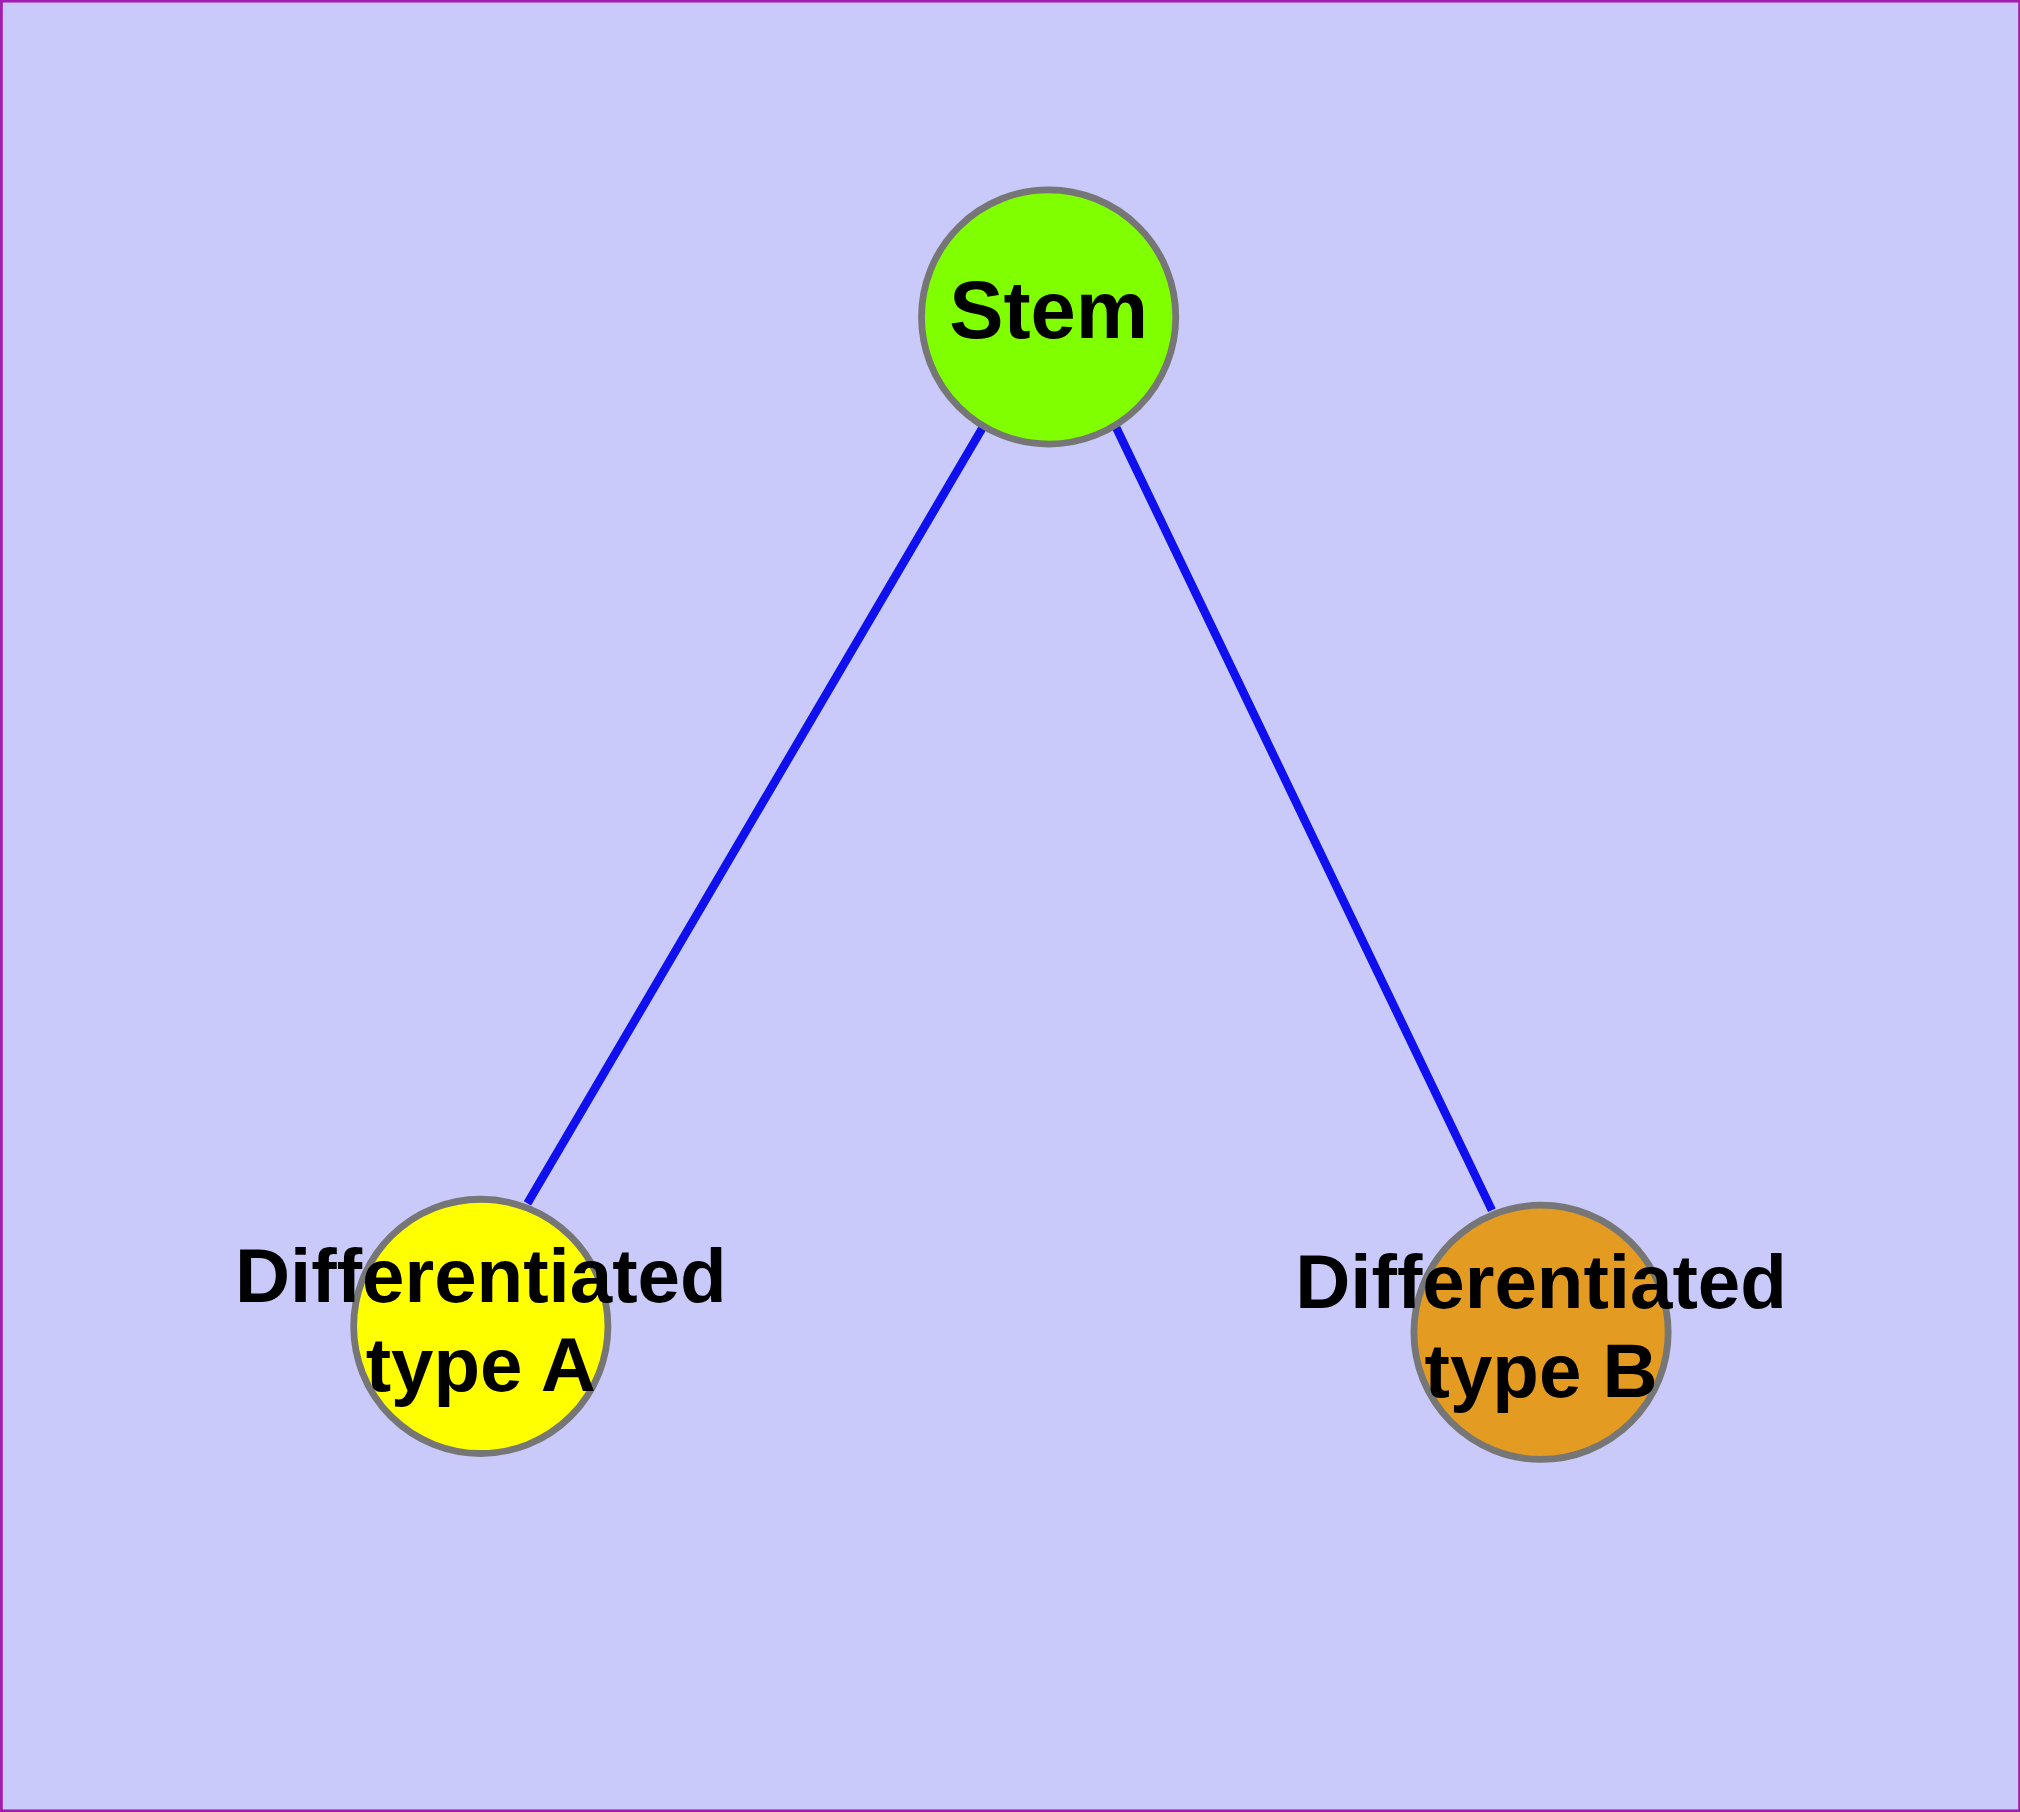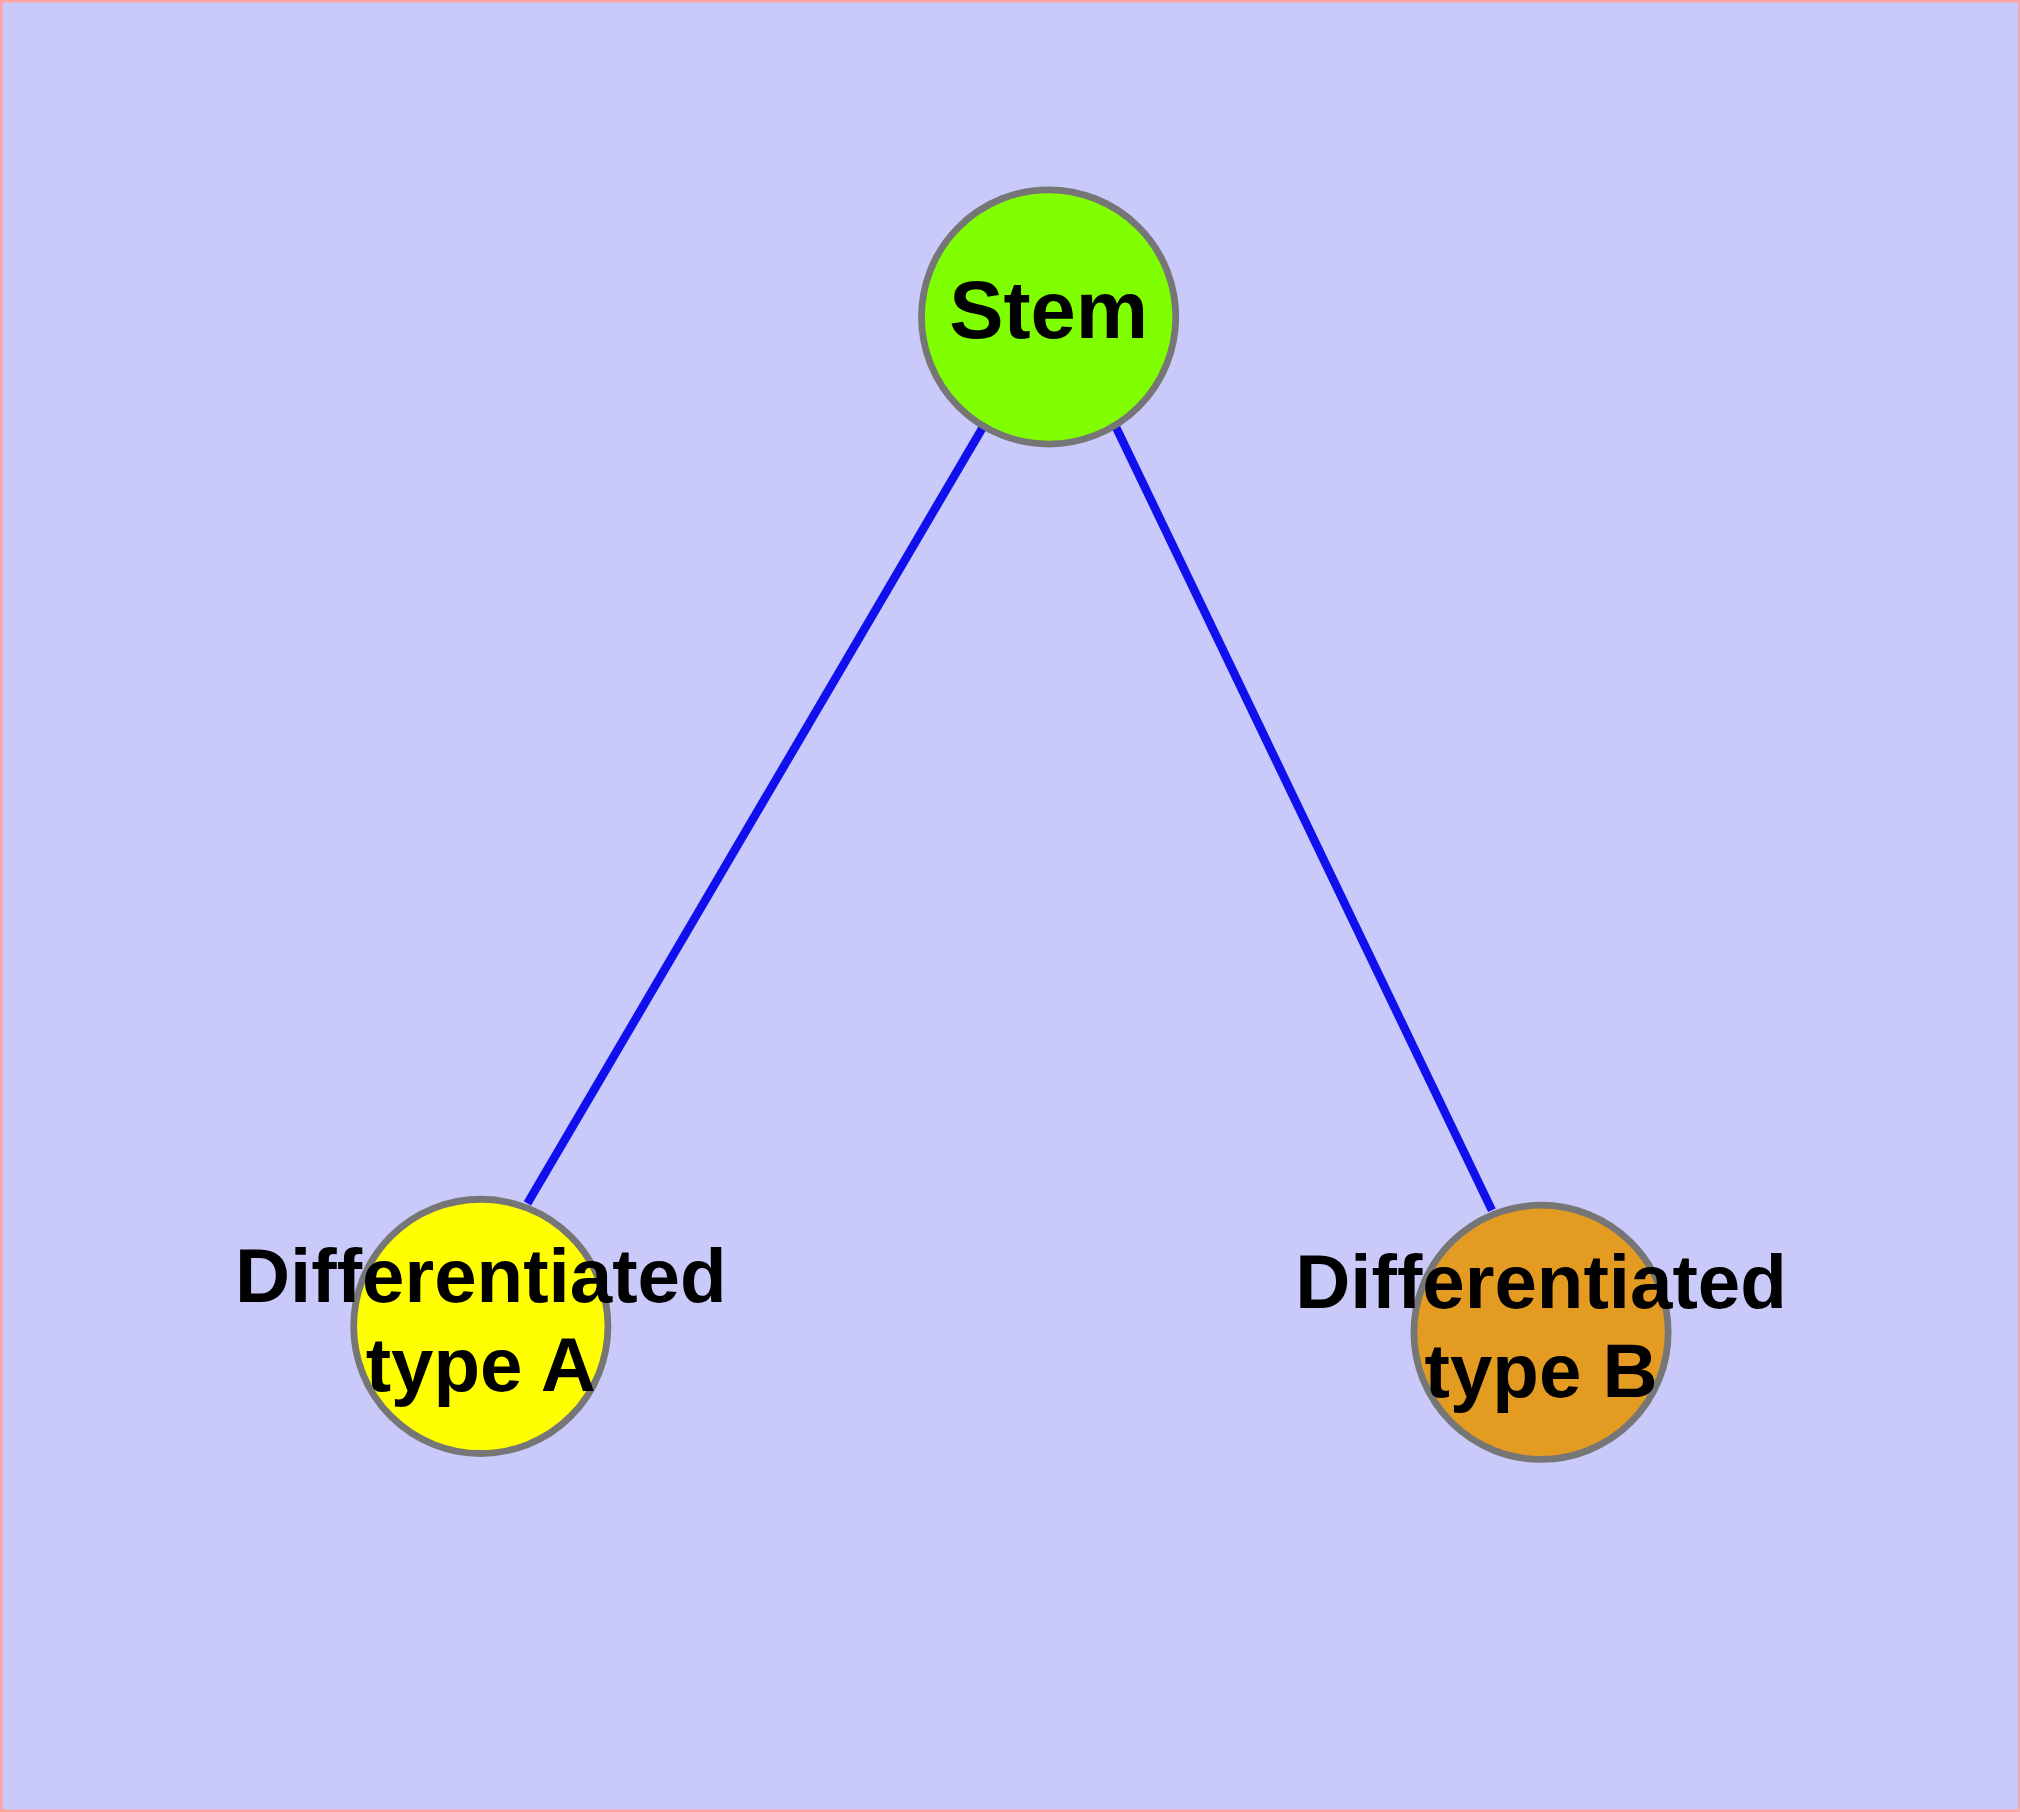--- a/index.html
+++ b/index.html
@@ -11,21 +11,21 @@
   body {
     width: 2021px;
     height: 1812px;
     overflow: hidden;
     font-family: "Liberation Sans", sans-serif;
   }
   #graph-stage {
     position: relative;
     width: 2021px;
     height: 1812px;
-    background: #fca5a5;
+    background: #a21caf;
   }
   #graph-canvas {
     position: absolute;
     left: 0;
     top: 0;
     width: 2021px;
     height: 1812px;
     display: block;
   }
   .node-label {

